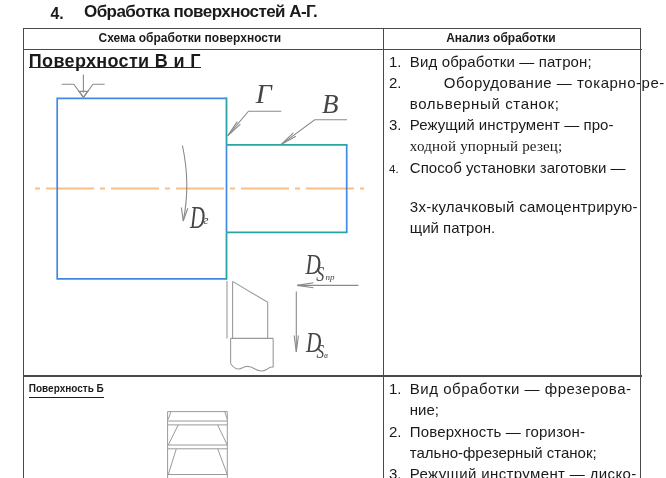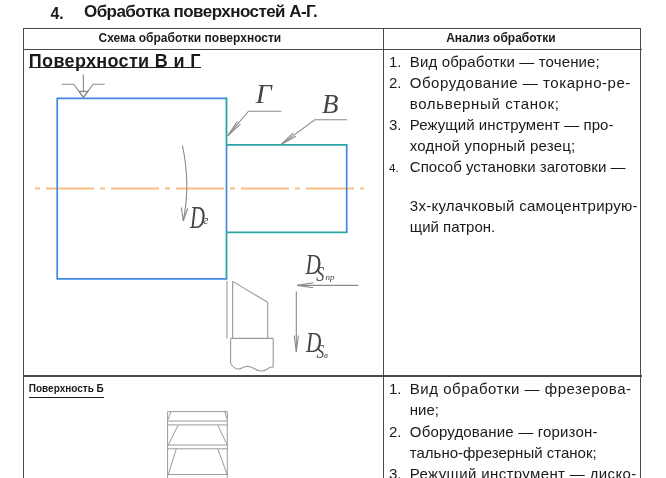--- a/index.html
+++ b/index.html
@@ -25,44 +25,44 @@
 <div class="abs" style="left:98.5px;top:31.2px;font-size:12px;font-weight:bold;white-space:nowrap;">Схема обработки поверхности</div>
 
 <div class="abs" style="left:446.2px;top:31.2px;font-size:12px;font-weight:bold;white-space:nowrap;">Анализ обработки</div>
 
 <div class="abs" style="left:28.8px;top:55.5px;font-size:18px;font-weight:bold;letter-spacing:0.33px;white-space:nowrap;line-height:11.3px;border-bottom:1.4px solid #1f1f1f;">Поверхности В и Г</div>
 
 <div class="abs" style="left:28.8px;top:381.2px;font-size:10px;font-weight:bold;white-space:nowrap;line-height:15.5px;border-bottom:1.4px solid #1f1f1f;">Поверхность Б</div>
 
 <div class="abs" style="left:389px;top:50.95px;font-size:15px;line-height:21.05px;width:260px;">
 
-<div class="li"><span class="num">1.</span><span style="letter-spacing:0.14px;">Вид обработки — точение;</span></div>
+<div class="li"><span class="num">1.</span><span style="letter-spacing:0.14px;">Вид обработки — патрон;</span></div>
 
-<div class="li"><span class="num">2.</span><span style="letter-spacing:0.53px;">Оборудование — токарно-ре-</span></div>
+<div class="li"><span class="num">2.</span><span style="letter-spacing:0.53px;margin-left:34px;">Оборудование — токарно-ре-</span></div>
 
 <div class="li" style="padding-left:20.8px;"><span style="letter-spacing:0.63px;">вольверный станок;</span></div>
 
 <div class="li"><span class="num">3.</span><span style="letter-spacing:0.07px;">Режущий инструмент — про-</span></div>
 
-<div class="li" style="padding-left:20.8px;"><span style="letter-spacing:0.2px;">ходной упорный резец;</span></div>
+<div class="li" style="padding-left:20.8px;"><span style="letter-spacing:0.2px;font-family:Liberation Serif, serif;">ходной упорный резец;</span></div>
 
 <div class="li"><span class="num" style="font-size:11.5px;">4.</span><span style="letter-spacing:0.02px;">Способ установки заготовки —</span></div>
 
 <div class="li" style="padding-left:20.8px;margin-top:16px;"><span style="letter-spacing:0.26px;">3х-кулачковый самоцентрирую-</span></div>
 
 <div class="li" style="padding-left:20.8px;"><span>щий патрон.</span></div>
 </div>
 
 <div class="abs" style="left:389px;top:378.1px;font-size:15px;line-height:21.3px;width:260px;">
 
 <div class="li"><span class="num">1.</span><span style="letter-spacing:0.52px;">Вид обработки — фрезерова-</span></div>
 
 <div class="li" style="padding-left:20.8px;"><span>ние;</span></div>
 
-<div class="li"><span class="num">2.</span><span style="letter-spacing:0.17px;">Оборудование — горизон-</span></div>
+<div class="li"><span class="num">2.</span><span style="letter-spacing:0.17px;">Поверхность — горизон-</span></div>
 
 <div class="li" style="padding-left:20.8px;"><span>тально-фрезерный станок;</span></div>
 
 <div class="li"><span class="num">3.</span><span style="letter-spacing:0.37px;">Режущий инструмент — диско-</span></div>
 </div>
 
 <svg class="abs" style="left:0;top:0;" width="666" height="478" viewBox="0 0 666 478" fill="none">
 
 <line x1="35" y1="188.5" x2="364" y2="188.5" stroke="#f9be84" stroke-width="1.9" stroke-dasharray="5 6 48 6"></line>
 

